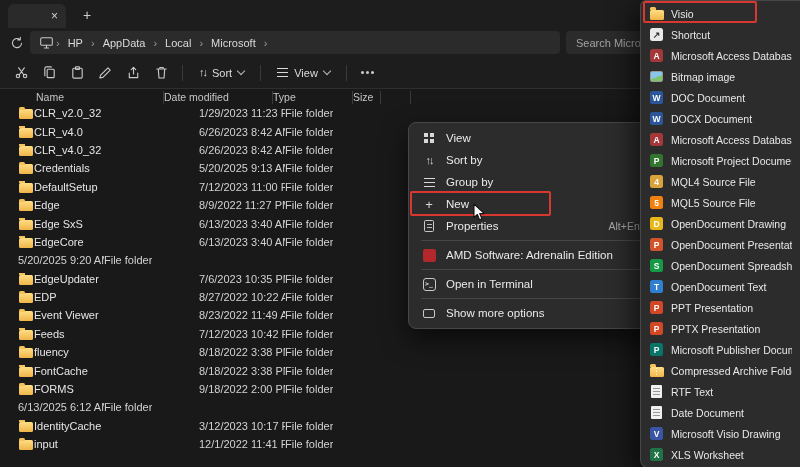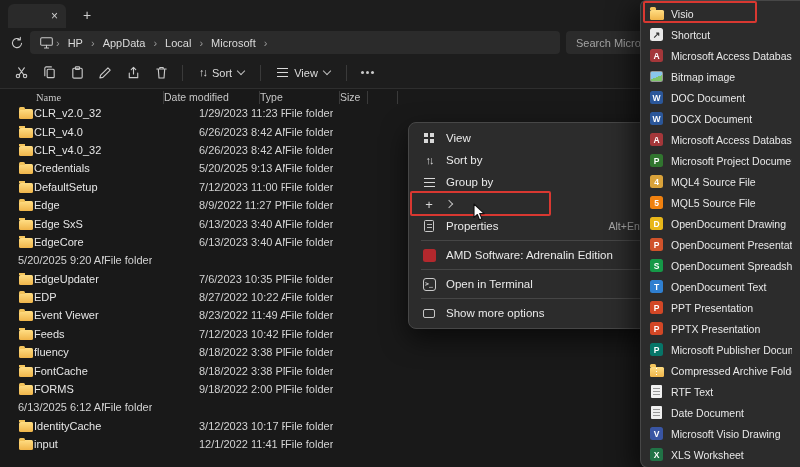--- a/index.html
+++ b/index.html
@@ -181,24 +181,24 @@
     <span>View</span>
     <span class="chev down"></span>
   </div>
   <div class="tsep"></div>
   <div class="tbtn">
     <span class="dots"></span>
   </div>
 </div>
 
 <div class="headers">
-    <div class="hcell" style="width: 128px; font-family: Liberation Serif, serif;">
+    <div class="hcell" style="width: 128px;">
       <span>Name</span>
     </div>
-    <div class="hcell" style="width: 96px;">
+    <div class="hcell" style="width: 109px;">
       <span>Date modified</span>
     </div>
     <div class="hcell" style="width: 80px;">
       <span>Type</span>
     </div>
     <div class="hcell" style="width: 28px; align-items: center;">
       <span>Size</span>
     </div>
     <div class="hcell" style="width: 30px;"></div>
   </div>
@@ -402,20 +402,21 @@
       <span class="icbox">
         <span class="ic lines"></span>
       </span>
       <span class="mlabel">Group by</span>
       <span class="chev right"></span>
     </div>
     <div class="mitem">
       <span class="icbox">
         <span class="ic txt" style="font-size: 13px;">+</span>
       </span>
+      <span class="mlabel">New</span>
       <span class="chev right"></span>
     </div>
     <div class="mitem">
       <span class="icbox">
         <span class="ic pagew"></span>
       </span>
       <span class="mlabel">Properties</span>
       <span class="mshortcut">Alt+Enter</span>
     </div>
     <div class="msep"></div>

